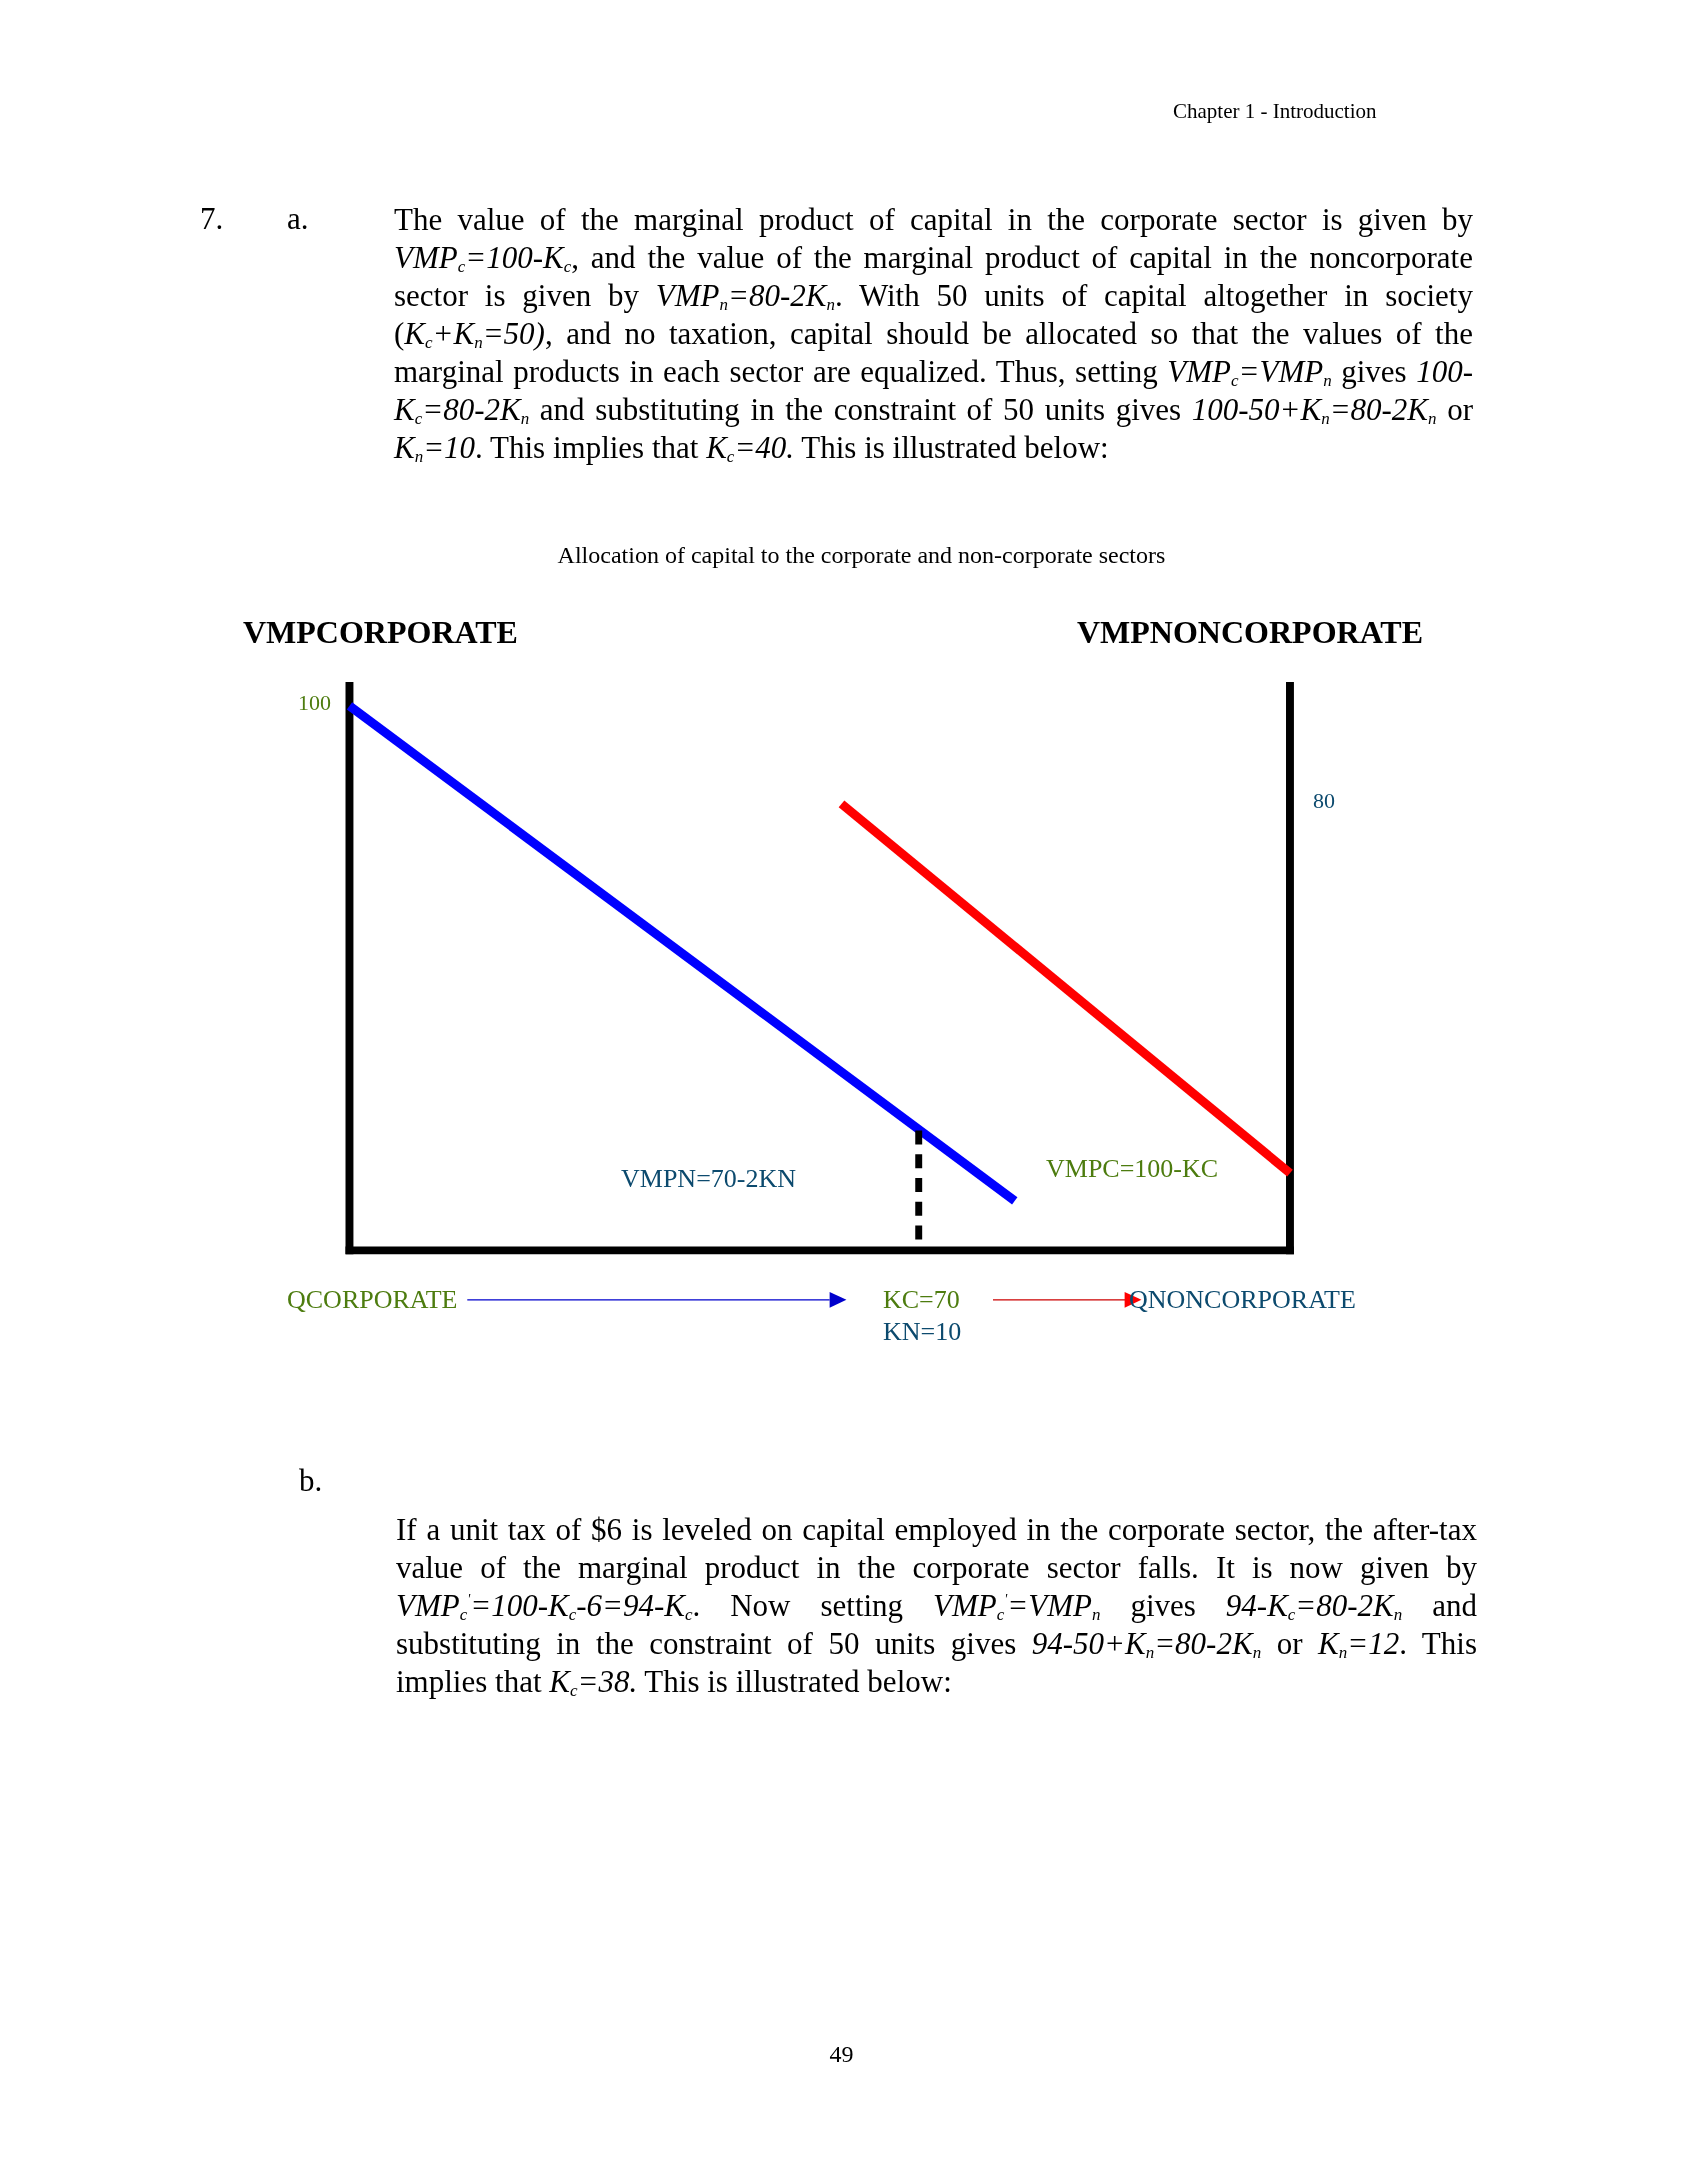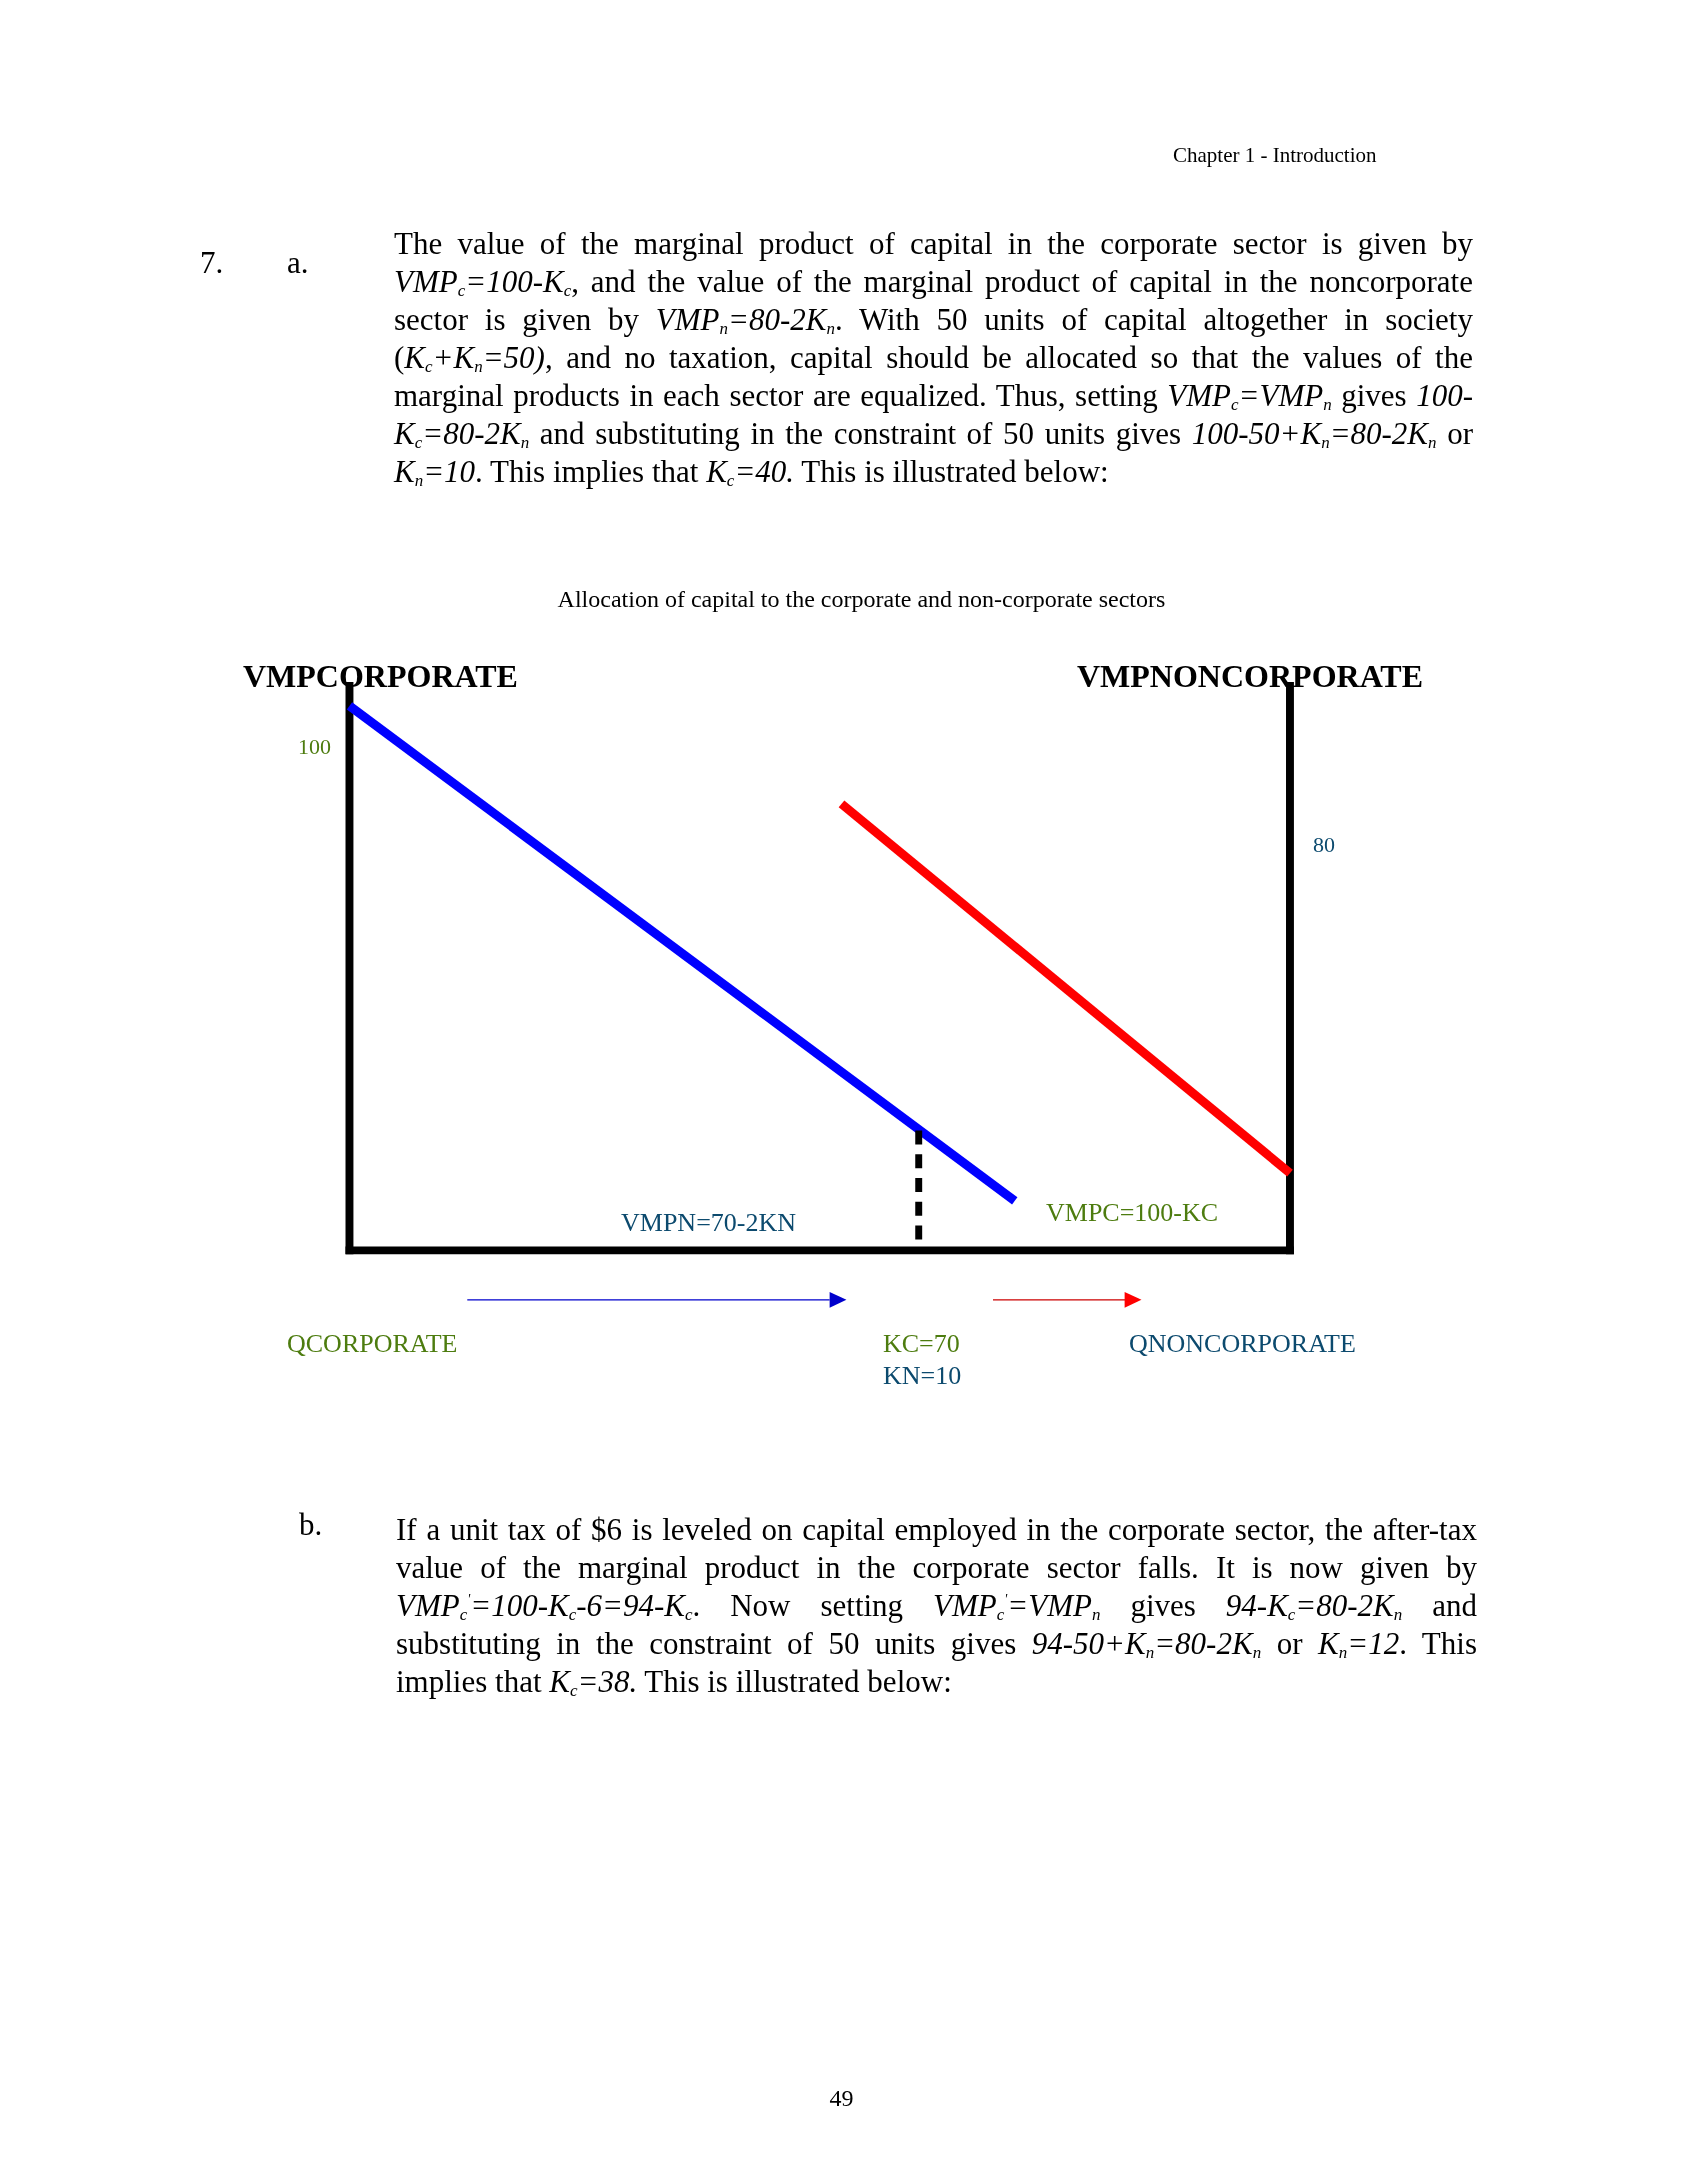--- a/index.html
+++ b/index.html
@@ -1,18 +1,18 @@
 <!DOCTYPE html>
 <html><head>
 <meta charset="utf-8">
 <style>
   html, body { margin: 0; padding: 0; background: #ffffff; }
   body { width: 1683px; height: 2178px; position: relative; overflow: hidden;
          font-family: "Liberation Serif", serif; color: #000; }
-  .abs { position: absolute; white-space: nowrap; margin-top: 44px; }
+  .abs { position: absolute; white-space: nowrap; }
   .header { left: 1173px; top: 99px; font-size: 21px; }
   .num { font-size: 31px; }
   .para { position: absolute; left: 394px; width: 1079px; font-size: 31px; line-height: 38px;
           text-align: justify; text-align-last: left; }
   .para i { font-style: italic; }
   .para sub { font-size: 17px; vertical-align: -4px; line-height: 0; }
   .para sup { font-size: 14px; vertical-align: 12px; line-height: 0; }
   .chart-title { left: 0; width: 1723px; text-align: center; top: 542px; font-size: 24px; }
   .axis-label { font-size: 32px; font-weight: bold; }
   .blue { color: #4d7c0f; }
@@ -22,21 +22,21 @@
   svg.chart { position: absolute; left: 0; top: 0; }
   .pagenum { left: 0; width: 1683px; text-align: center; top: 2041px; font-size: 24px; }
 </style>
 </head>
 <body>
 
 <div class="abs header">Chapter 1 - Introduction</div>
 
 <div class="abs num" style="left:200px; top:201px;">7.</div>
 <div class="abs num" style="left:287px; top:201px;">a.</div>
-<div class="para" style="top:201px;margin-top:24px;">
+<div class="para" style="top:201px;">
   <span>The value of the marginal product of capital in the corporate sector is given by </span><i><span>VMP</span><sub>c</sub><span>=100-K</span><sub>c</sub></i><span>, and the value of the marginal product of capital in the noncorporate sector is given by </span><i><span>VMP</span><sub>n</sub><span>=80-2K</span><sub>n</sub></i><span>.  With 50 units of capital altogether in society (</span><i><span>K</span><sub>c</sub><span>+K</span><sub>n</sub><span>=50)</span></i><span>, and no taxation, capital should be allocated so that the values of the marginal products in each sector are equalized.  Thus, setting </span><i><span>VMP</span><sub>c</sub><span>=VMP</span><sub>n</sub></i><span> gives </span><i><span>100-K</span><sub>c</sub><span>=80-2K</span><sub>n</sub></i><span> and substituting in the constraint of 50 units gives </span><i><span>100-50+K</span><sub>n</sub><span>=80-2K</span><sub>n</sub></i><span> or </span><i><span>K</span><sub>n</sub><span>=10</span></i><span>.  This implies that </span><i><span>K</span><sub>c</sub><span>=40.</span></i><span>  This is illustrated below:</span>
 </div>
 
 <div class="abs chart-title" style="width:1723px;">Allocation of capital to the corporate and non-corporate sectors</div>
 <div class="abs axis-label" style="left:243px; top:614px;">VMPCORPORATE</div>
 <div class="abs axis-label" style="left:1077px; top:614px;">VMPNONCORPORATE</div>
 <div class="abs small blue" style="left:298px; top:690px;">100</div>
 <div class="abs small red" style="left:1313px; top:788px;">80</div>
 
 <svg class="chart" width="1683" height="1386" viewBox="0 0 1700 1400">

